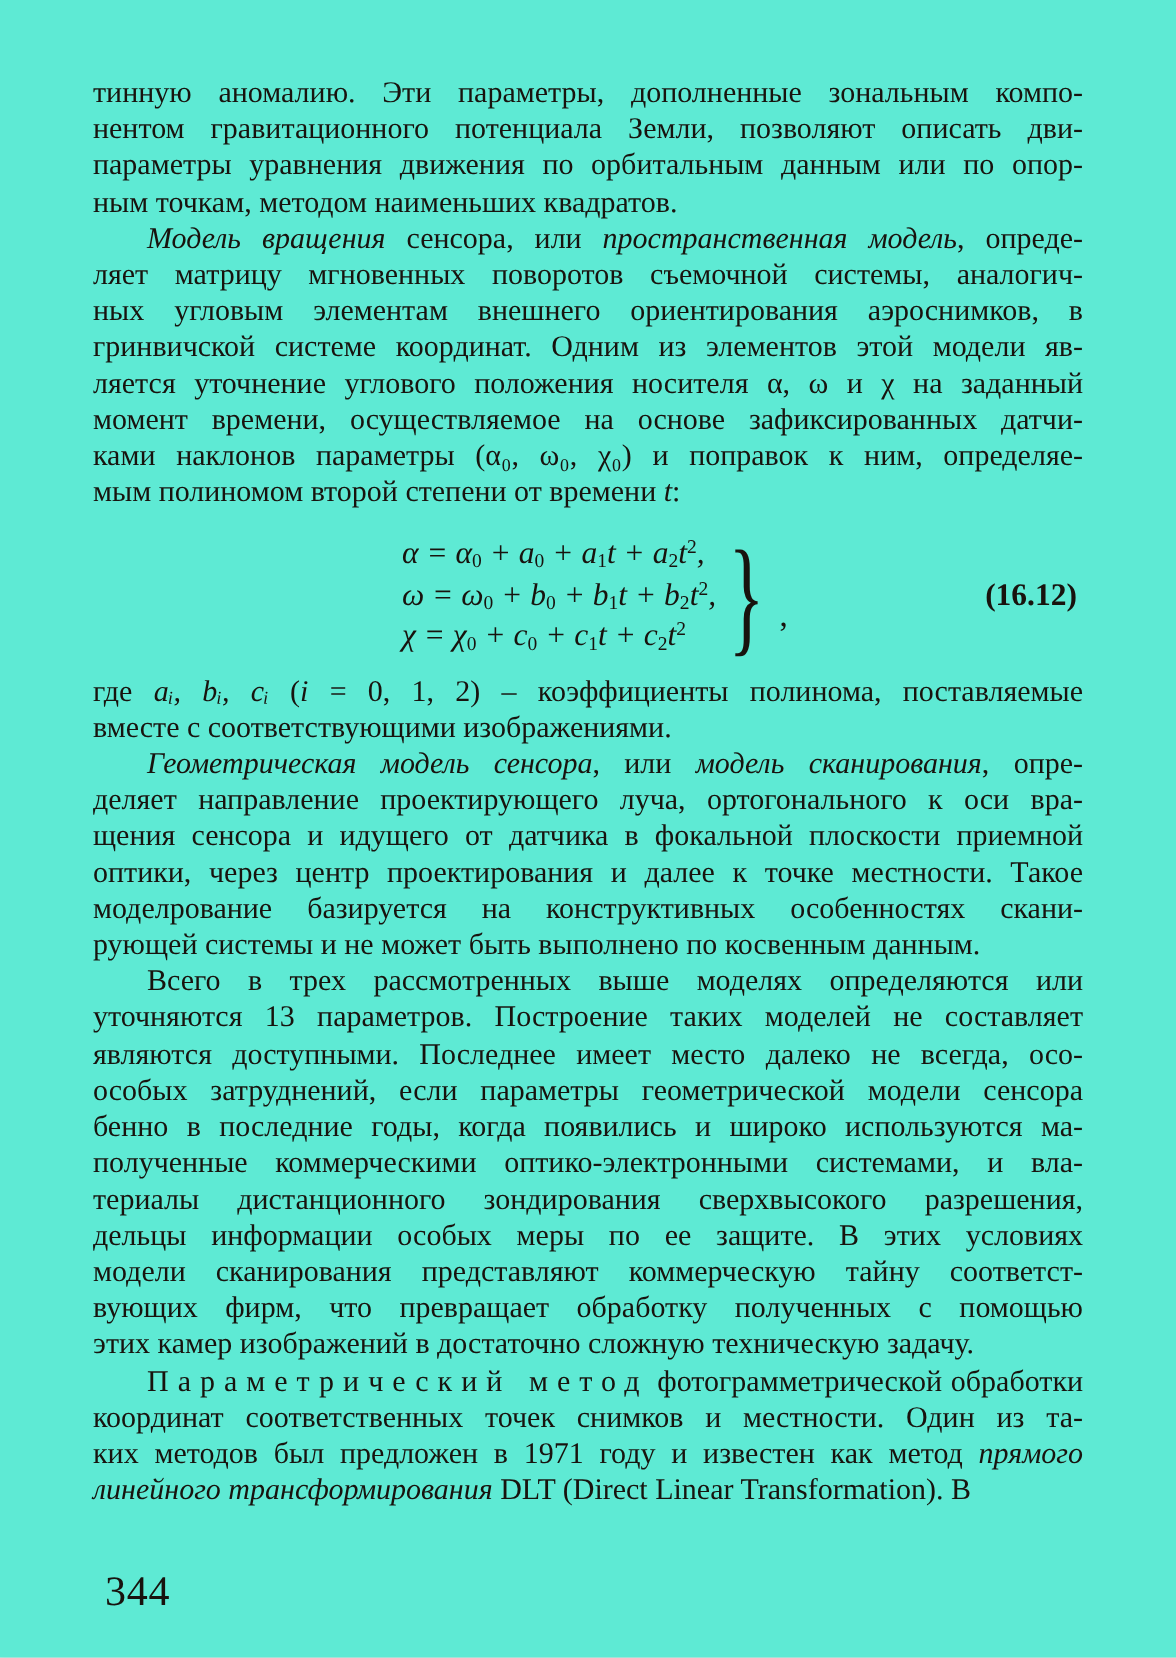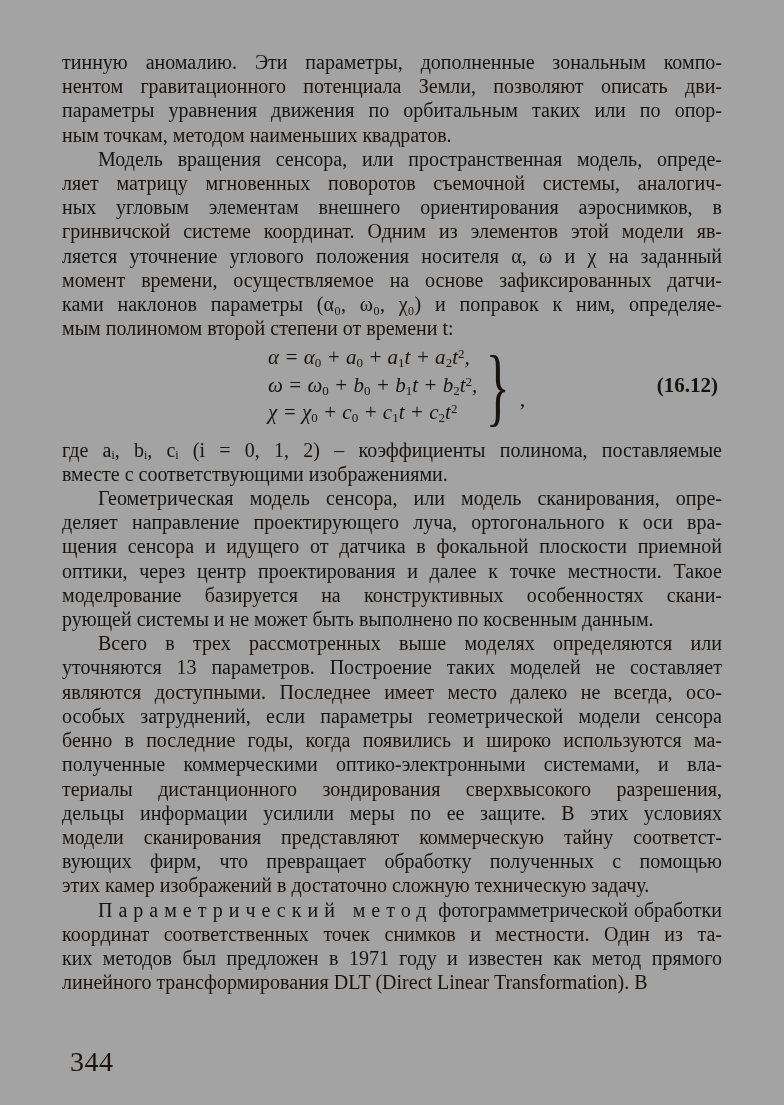--- a/index.html
+++ b/index.html
@@ -1,36 +1,36 @@
 <!DOCTYPE html>
 <html><head>
 <meta charset="utf-8">
 <style>
   html,body{margin:0;padding:0;background:#e8e8e6;}
   .page{
     position:relative;
     width:784px;height:1105px;
     margin:0 auto;
-    background:#a3a3a3;
+    background:#5eead4;
     color:#18130e;
     font-family:"Liberation Serif","DejaVu Serif",serif;
     overflow:hidden;
     box-shadow:0 0 4px rgba(0,0,0,.15);
   }
   .text-content{
     position:absolute;left:62px;top:50px;width:660px;
     font-size:20px;line-height:24.2px;
   }
   .line{text-align:justify;text-align-last:justify;}
   .line.last{text-align-last:left;}
   .line.indent{text-indent:36px;}
-  .it{}
+  .it{font-style:italic;}
   .sp{letter-spacing:.30em;}
   
-  .formula{display:flex;align-items:center;margin:4px 0 11px 0;}
+  .formula{display:flex;align-items:center;margin:15px 0 11px 0;}
   .eqs{margin-left:206px;font-size:21px;line-height:27.4px;font-style:italic;}
   .eq-line sub{font-size:.62em;font-style:normal;line-height:0;vertical-align:-.25em;}
   .eq-line sup{font-size:.62em;font-style:normal;line-height:0;vertical-align:.5em;}
   .brace{
     font-size:86px;line-height:80px;
     transform:scaleX(.58);
     margin-left:0px;
     font-weight:400;
   }
   .brace-comma{font-size:22px;margin-top:28px;margin-left:1px;}
@@ -40,21 +40,21 @@
     font-size:28px;letter-spacing:.5px;
   }
 </style>
 </head>
 <body>
 
 <div class="page">
   <div class="text-content">
       <div class="line"><span>тинную аномалию. Эти параметры, дополненные зональным компо-</span></div>
       <div class="line"><span>нентом гравитационного потенциала Земли, позволяют описать дви-</span></div>
-      <div class="line"><span>параметры уравнения движения по орбитальным таких или по опор-</span></div>
+      <div class="line"><span>параметры уравнения движения по орбитальным данным или по опор-</span></div>
       <div class="line last"><span>ным точкам, методом наименьших квадратов.</span></div>
       <div class="line indent"><span class="it">Модель вращения</span><span> сенсора, или </span><span class="it">пространственная модель</span><span>, опреде-</span></div>
       <div class="line"><span>ляет матрицу мгновенных поворотов съемочной системы, аналогич-</span></div>
       <div class="line"><span>ных угловым элементам внешнего ориентирования аэроснимков, в</span></div>
       <div class="line"><span>гринвичской системе координат. Одним из элементов этой модели яв-</span></div>
       <div class="line"><span>ляется уточнение углового положения носителя α, ω и χ на заданный</span></div>
       <div class="line"><span>момент времени, осуществляемое на основе зафиксированных датчи-</span></div>
       <div class="line"><span>ками наклонов параметры (α₀, ω₀, χ₀) и поправок к ним, определяе-</span></div>
       <div class="line last"><span>мым полиномом второй степени от времени </span><span class="it">t</span><span>:</span></div>
       <div class="formula">
@@ -75,21 +75,21 @@
       <div class="line"><span>оптики, через центр проектирования и далее к точке местности. Такое</span></div>
       <div class="line"><span>моделрование базируется на конструктивных особенностях скани-</span></div>
       <div class="line last"><span>рующей системы и не может быть выполнено по косвенным данным.</span></div>
       <div class="line indent"><span>Всего в трех рассмотренных выше моделях определяются или</span></div>
       <div class="line"><span>уточняются 13 параметров. Построение таких моделей не составляет</span></div>
       <div class="line"><span>являются доступными. Последнее имеет место далеко не всегда, осо-</span></div>
       <div class="line"><span>особых затруднений, если параметры геометрической модели сенсора</span></div>
       <div class="line"><span>бенно в последние годы, когда появились и широко используются ма-</span></div>
       <div class="line"><span>полученные коммерческими оптико-электронными системами, и вла-</span></div>
       <div class="line"><span>териалы дистанционного зондирования сверхвысокого разрешения,</span></div>
-      <div class="line"><span>дельцы информации усилили меры по ее защите. В этих условиях</span></div>
+      <div class="line"><span>дельцы информации особых меры по ее защите. В этих условиях</span></div>
       <div class="line"><span>модели сканирования представляют коммерческую тайну соответст-</span></div>
       <div class="line"><span>вующих фирм, что превращает обработку полученных с помощью</span></div>
       <div class="line last"><span>этих камер изображений в достаточно сложную техническую задачу.</span></div>
       <div class="line indent"><span class="sp">Параметрический метод</span><span> фотограмметрической обработки</span></div>
       <div class="line"><span>координат соответственных точек снимков и местности. Один из та-</span></div>
       <div class="line"><span>ких методов был предложен в 1971 году и известен как метод </span><span class="it">прямого</span></div>
       <div class="line last"><span class="it">линейного трансформирования</span><span> DLT (Direct Linear Transformation). В</span></div>
     </div>
   <div class="page-number">344</div>
 </div>

